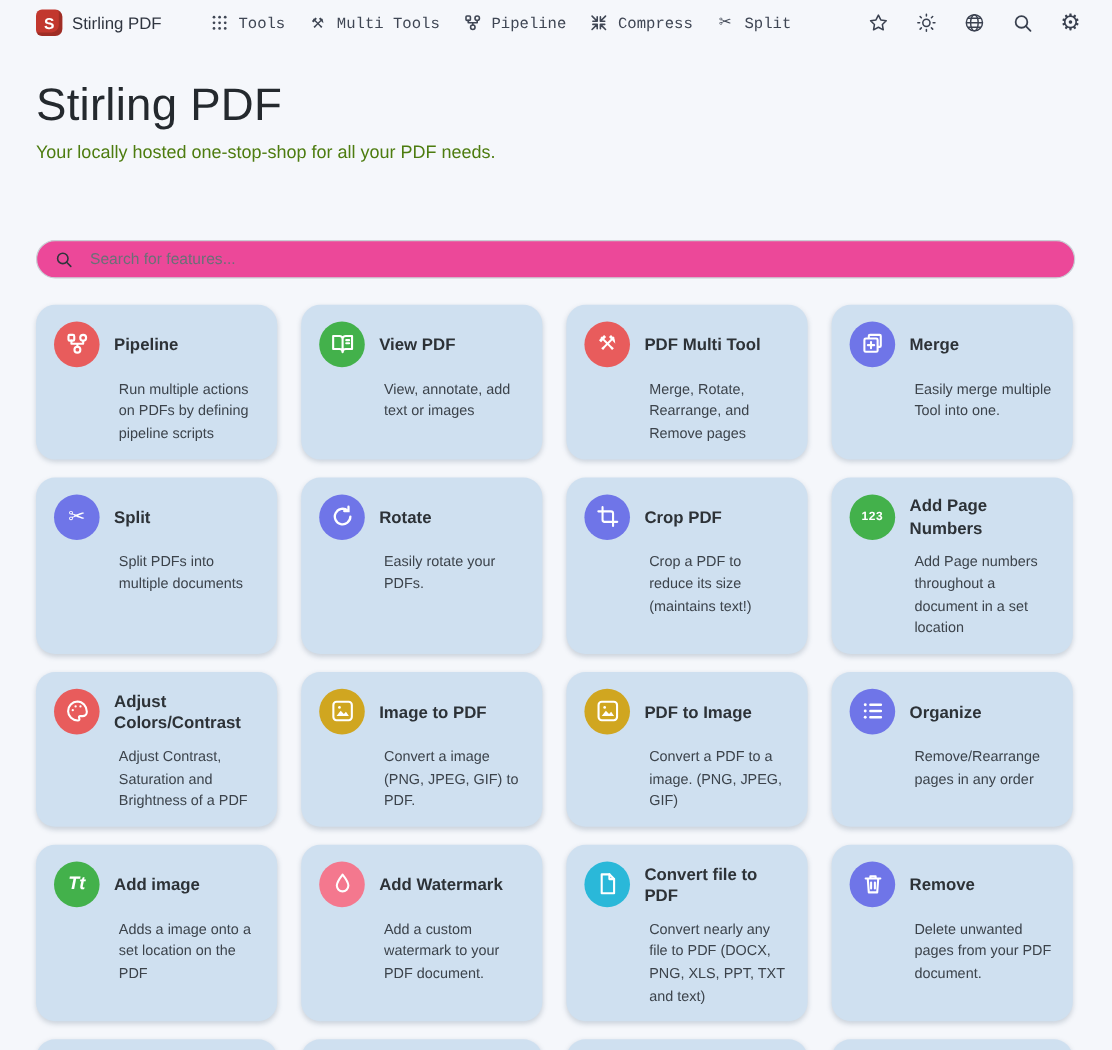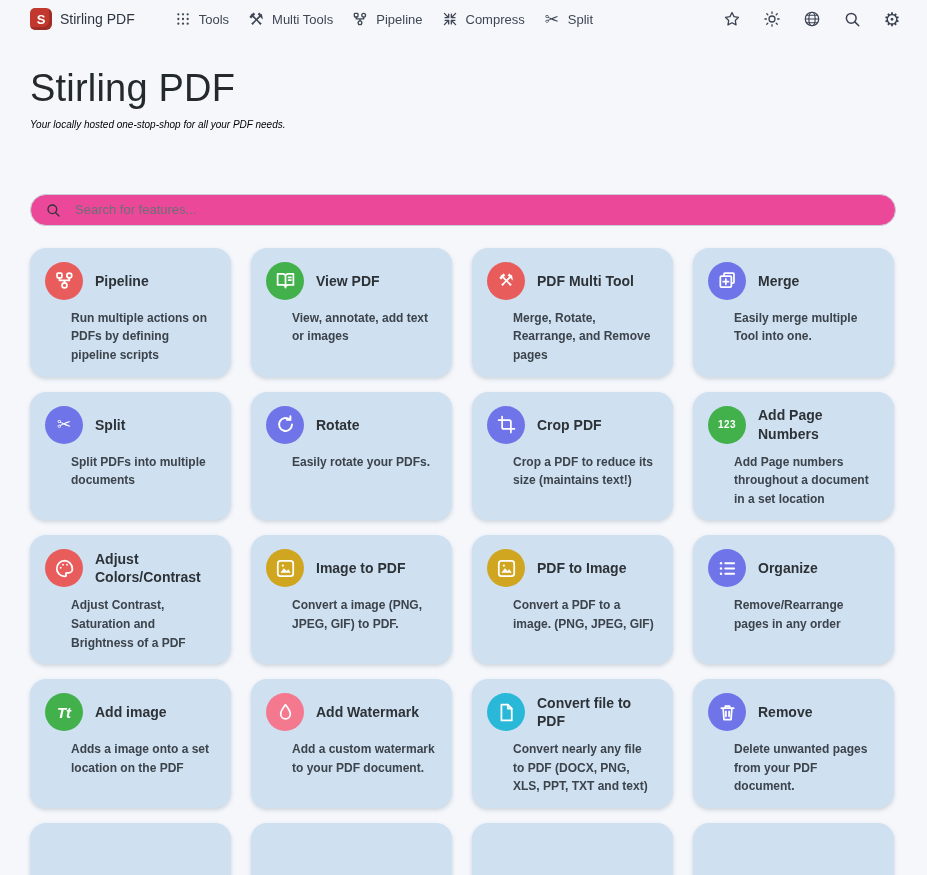--- a/index.html
+++ b/index.html
@@ -10,32 +10,32 @@
     color:#2a2e33;
   }
   
   .navbar{display:flex;align-items:center;height:34px;padding:2px 26px 0 30px;}
   .brand{display:flex;align-items:center;gap:8px;font-size:14px;color:#2f3540;cursor:pointer;}
   .logo{
     width:22px;height:22px;background:#c2372e;border-radius:5px 6px 6px 5px;
     color:#fff;font-weight:bold;display:flex;align-items:center;justify-content:center;
     font-size:13px;box-shadow:inset -3px -3px 0 rgba(0,0,0,.18);
   }
-  .nav-items{display:flex;gap:19px;margin-left:40px;flex:1;}
+  .nav-items{display:flex;gap:19px;margin-left:40px;flex:1;font-family:Liberation Mono, monospace;}
   .nav-item{display:flex;align-items:center;gap:8px;font-size:13px;color:#3f4654;cursor:pointer;white-space:nowrap;}
   .nicon{width:16px;height:16px;color:#3f4654;display:flex;align-items:center;justify-content:center;}
   .nicon svg{width:100%;height:100%;}
   .nav-actions{display:flex;gap:22px;align-items:center;}
   .action-icon{width:18px;height:18px;color:#3a4150;display:flex;align-items:center;justify-content:center;cursor:pointer;}
   .action-icon svg{width:100%;height:100%;}
   .tglyph{line-height:1;display:inline-block;}
   
   .hero{padding:30px 30px 0;}
   .hero h1{margin:0;font-size:38px;font-weight:500;color:#24292e;line-height:1.18;letter-spacing:.2px;}
-  .hero p{margin:8px 0 0;font-size:10px;color:#000000;font-style:italic;}
+  .hero p{margin:8px 0 0;font-size:15px;color:#4d7c0f;}
   
   .search-wrap{position:relative;margin:64px 31px 0 30px;}
   .search-wrap input{
     width:100%;height:32px;box-sizing:border-box;
     border:1px solid #c9cdd4;border-radius:16px;background:#ec4899;
     padding:0 16px 0 44px;font-size:13px;color:#333;outline:none;
     font-family:"Liberation Sans",sans-serif;
   }
   .search-wrap input::placeholder{color:#6a7077;}
   .search-icon{position:absolute;left:15px;top:8px;width:16px;height:16px;color:#2f353c;}
@@ -44,21 +44,21 @@
   .grid{display:grid;grid-template-columns:repeat(4,1fr);gap:15px 20px;margin:22px 33px 10px 30px;}
   .card{
     background:#cfe0f0;border-radius:16px;padding:14px 15px 12px;
     min-height:110px;box-sizing:border-box;cursor:pointer;
     box-shadow:0 2px 4px rgba(110,130,150,.30);
   }
   .card-head{display:flex;align-items:center;gap:12px;margin-bottom:9px;}
   .card-icon{width:38px;height:38px;border-radius:50%;flex:none;display:flex;align-items:center;justify-content:center;color:#fff;}
   .card-icon svg{width:21px;height:21px;}
   .card-title{font-size:14px;font-weight:bold;color:#2d3237;line-height:1.3;}
-  .card-desc{font-size:12px;color:#3c434b;line-height:1.55;margin-left:26px;padding-right:2px;font-weight:bold;}
+  .card-desc{font-size:12px;color:#3c434b;line-height:1.55;margin-left:54px;padding-right:2px;}
   .num-glyph{font-size:10px;font-weight:bold;letter-spacing:.5px;text-align:center;}
   .tt-glyph{font-size:15px;font-weight:bold;font-style:italic;}
   .sym-glyph{font-size:17px;}
 </style>
 </head>
 <body>
 
 <div class="navbar">
   <div class="brand">
     <div class="logo">S</div>

